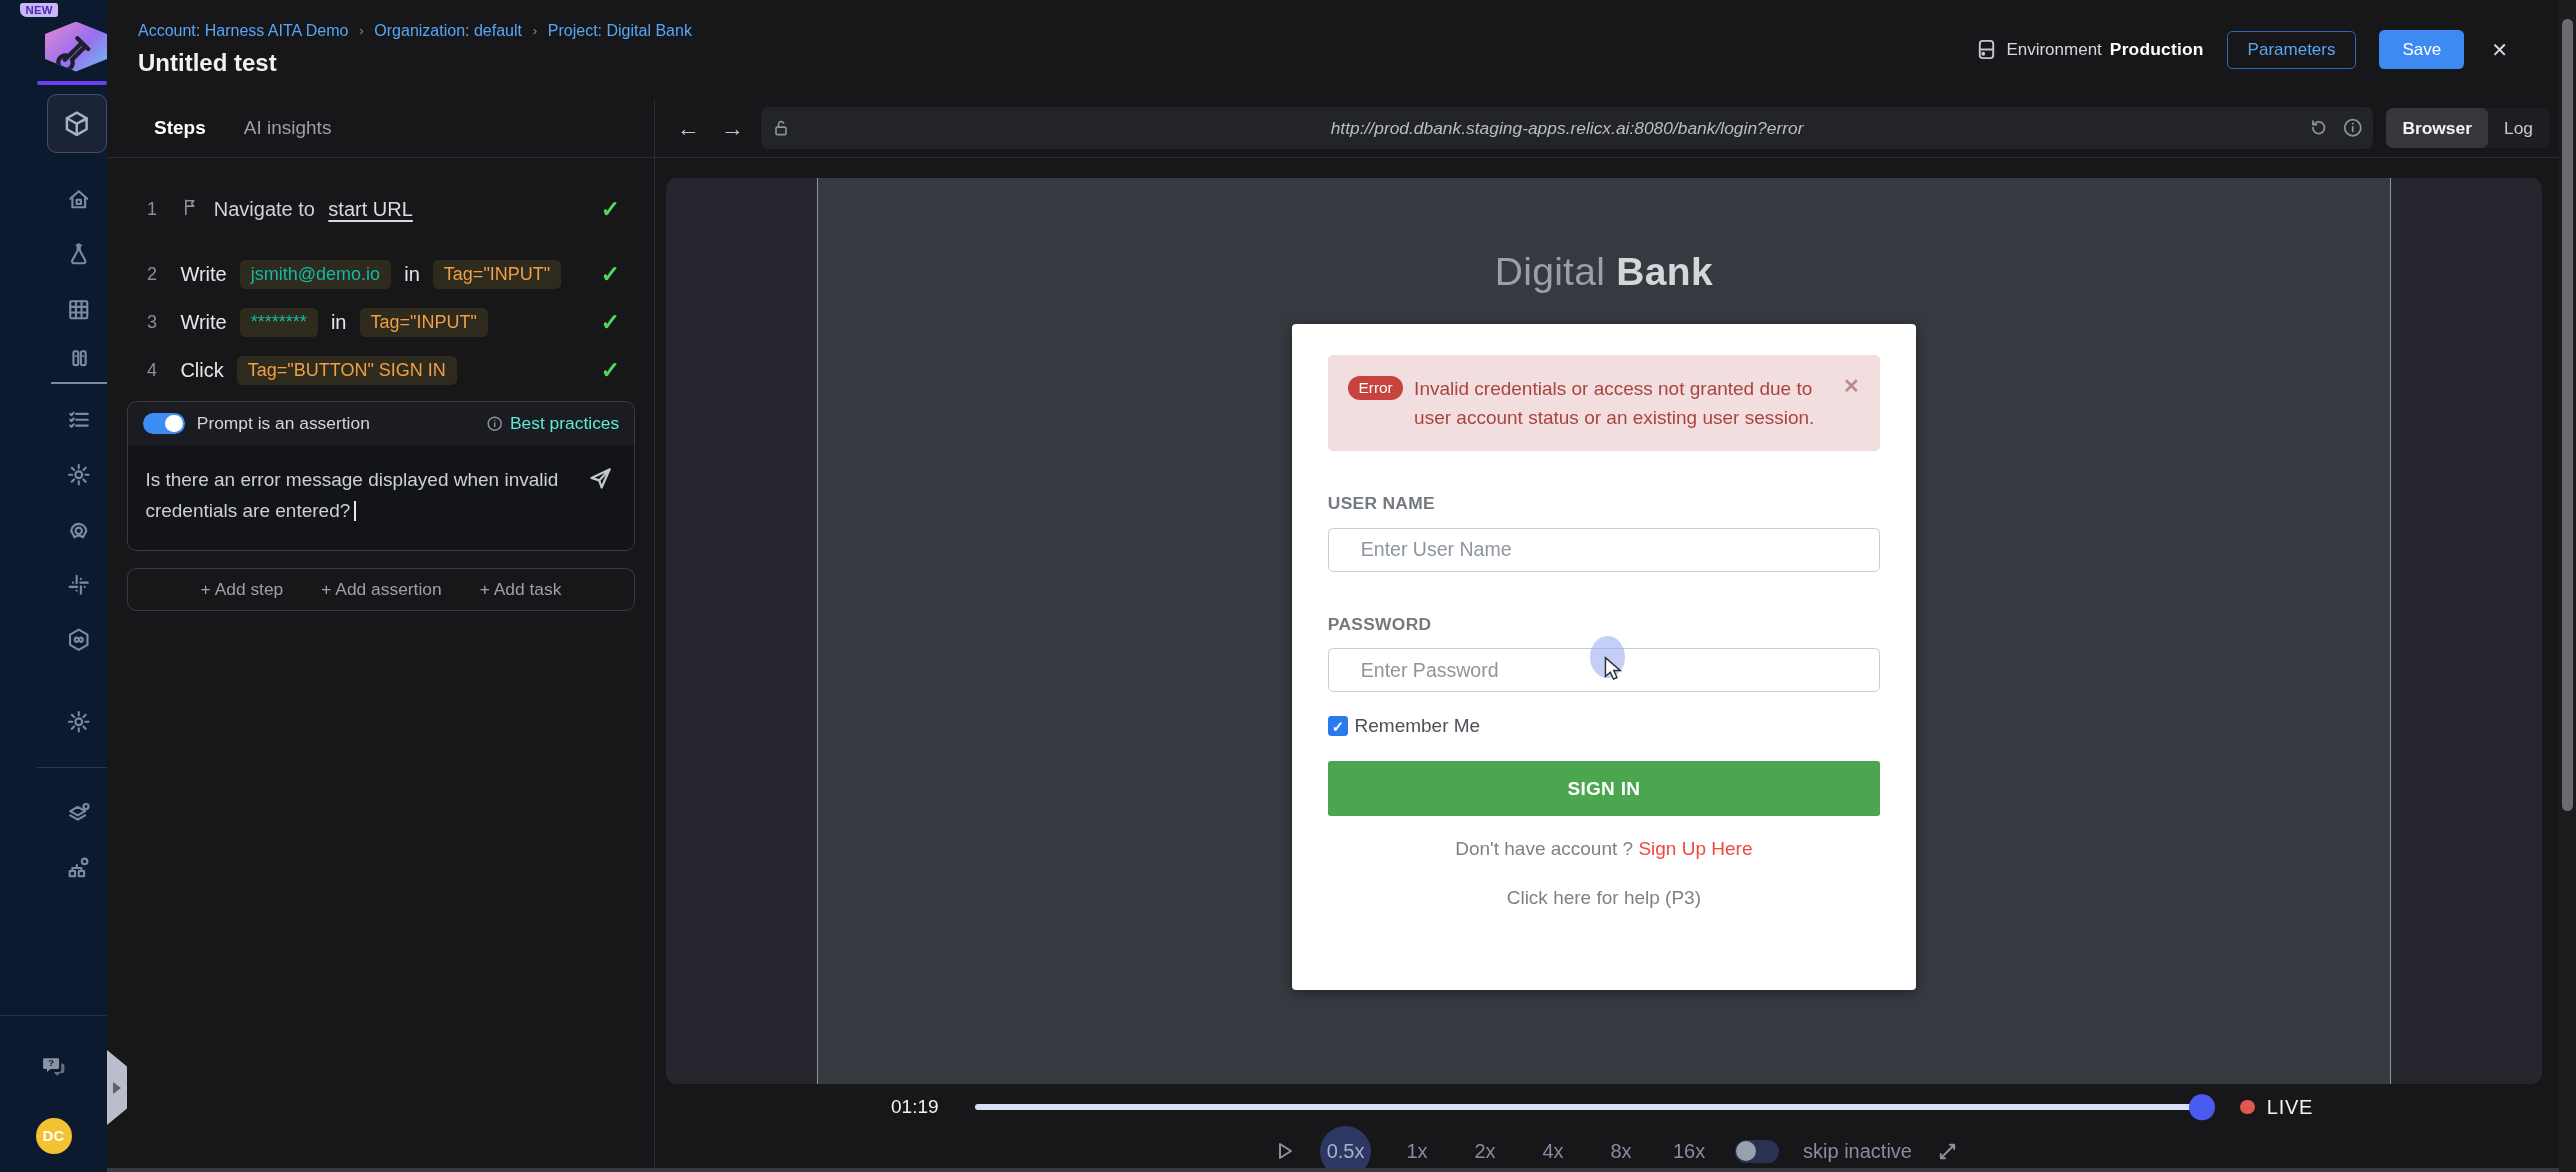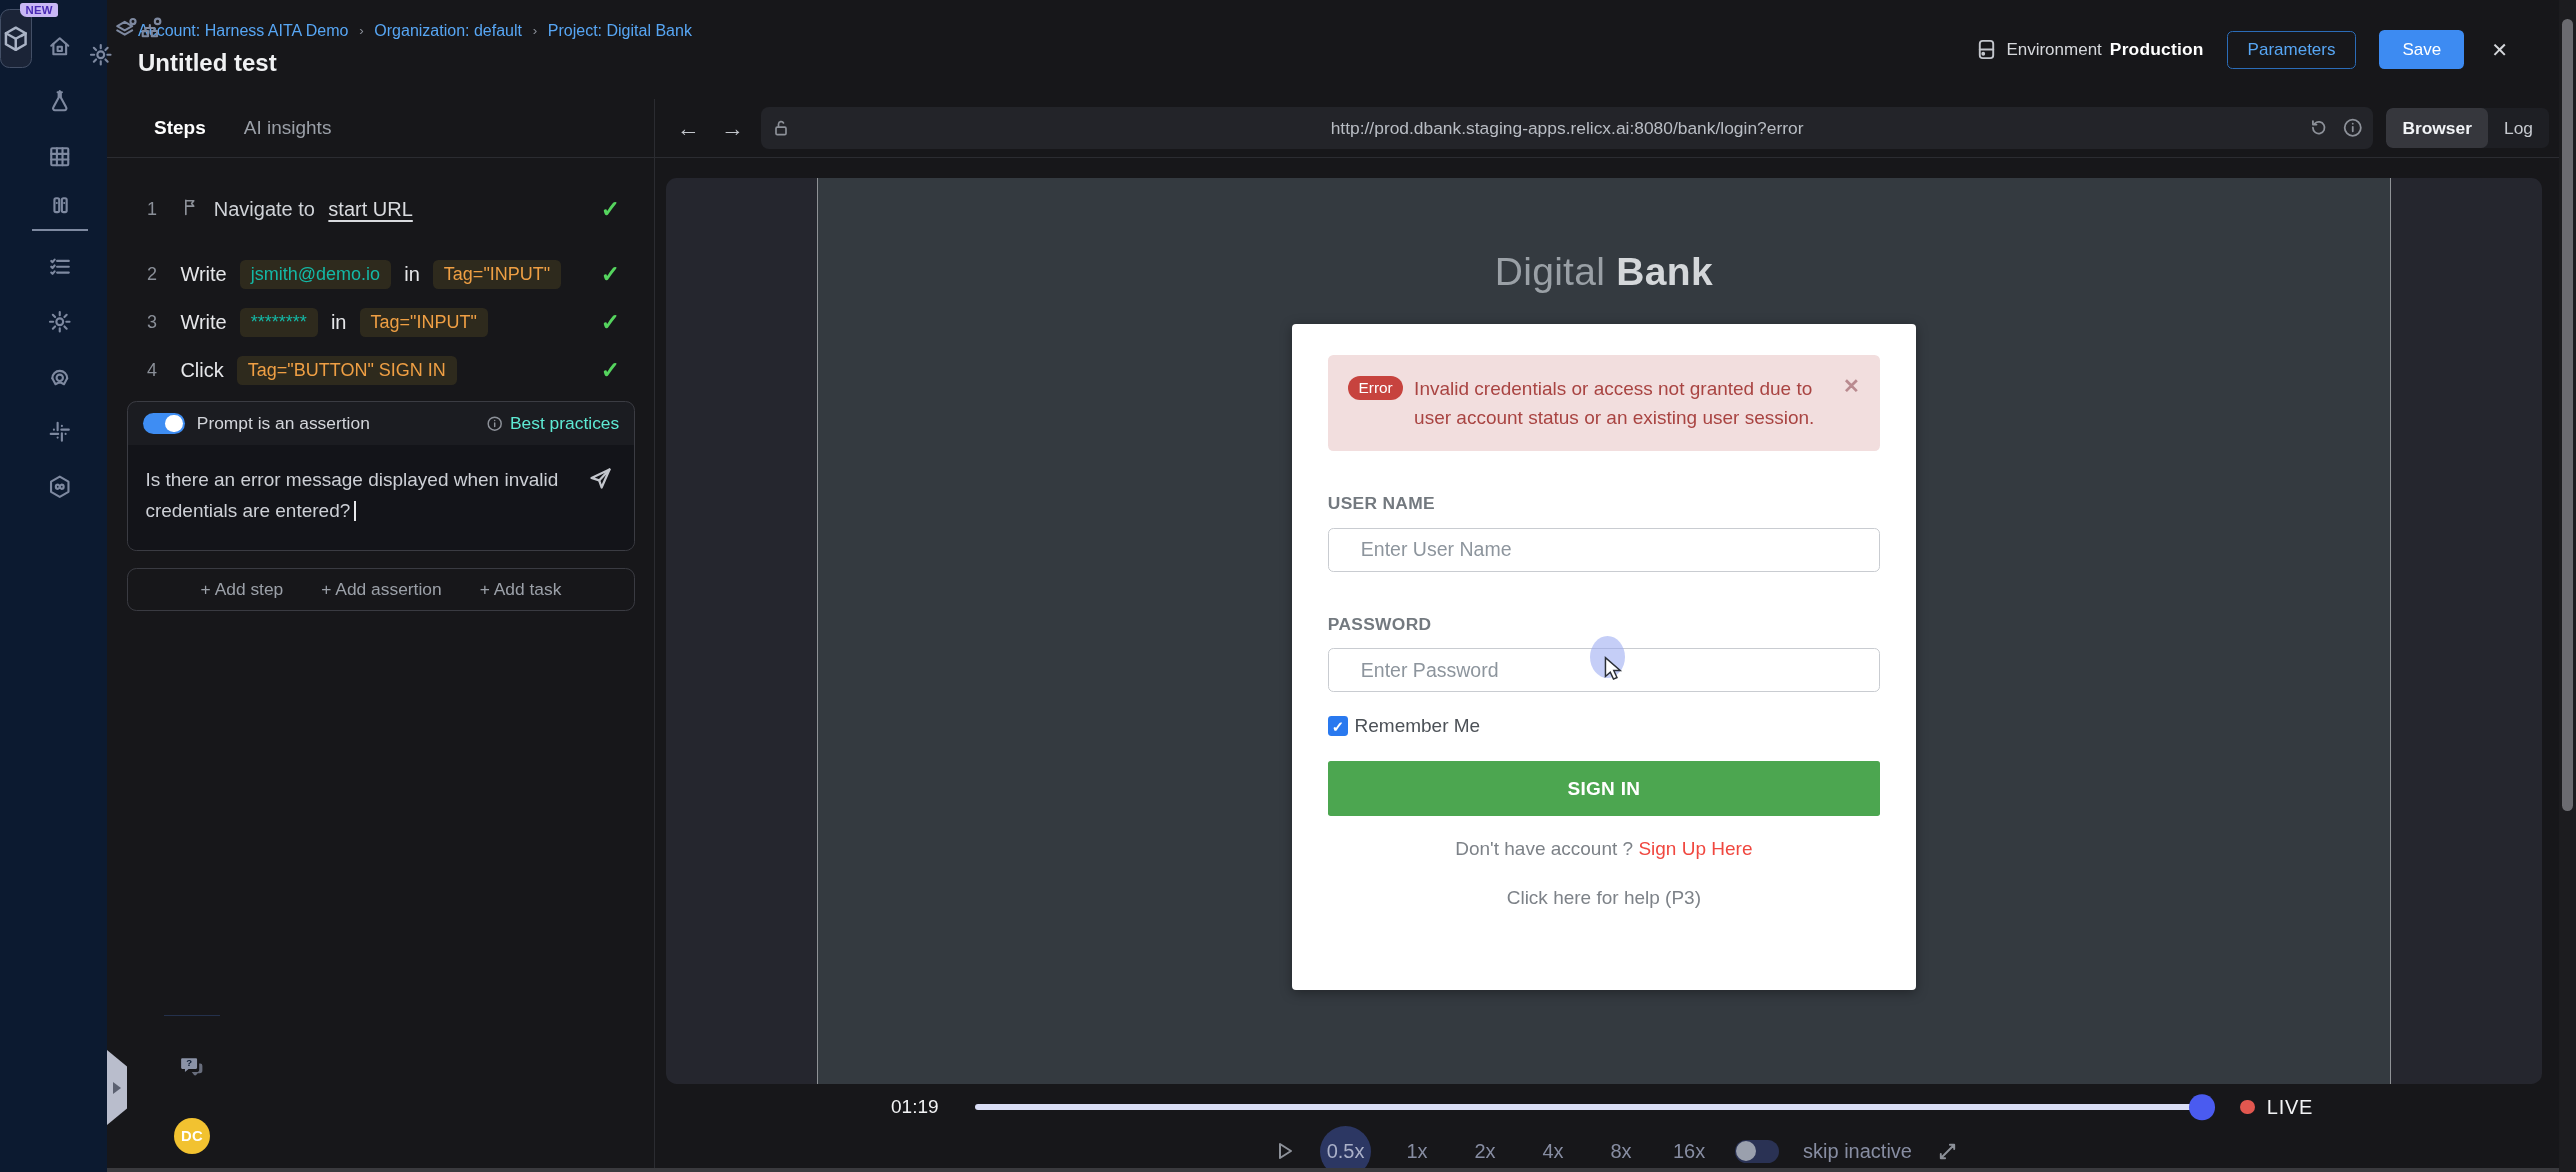--- a/index.html
+++ b/index.html
@@ -1,21 +1,21 @@
 <!DOCTYPE html>
 <html style="font-size:10.7px"><head>
 <meta charset="utf-8">
 <style>
   * { margin:0; padding:0; box-sizing:border-box; }
   html,body { background:#000; }
   .app { width:2576px; height:1173px; background:#17171a; display:flex;
          font-family:"Liberation Sans", sans-serif; position:relative; overflow:hidden; color:#e6e7ea; }
 
   
-  .sidebar { width:107px; background:#0c1a30; display:flex; flex-direction:row; align-items:flex-start; position:relative; flex-shrink:0; }
+  .sidebar { width:107px; background:#0c1a30; display:flex; flex-direction:column; align-items:flex-end; position:relative; flex-shrink:0; }
   .new-badge { position:absolute; top:2.7px; left:20px; background:#c9b8f5; color:#4a2bb5; font-weight:bold;
                font-size:11.4px; padding:1.3px 5.4px; border-radius:2.7px 2.7px 2.7px 6.7px; letter-spacing:0.3px; }
   .logo-hex { width:62px; height:50px; margin-top:21.5px; background:linear-gradient(135deg,#e08bd0 0%,#9a6ef0 55%,#6bc1f0 100%);
               clip-path:polygon(50% 0,100% 25%,100% 75%,50% 100%,0 75%,0 25%); position:relative; }
   .logo-hex svg { position:absolute; inset:9.4px; }
   .purple-rule { width:70px; height:4px; background:#6a41f2; border-radius:2px; margin-top:9.4px; }
   .nav-tile { width:60px; height:59px; margin-top:9.4px; border:1.3px solid #434f66; border-radius:9.4px;
               background:#1b2437; display:flex; align-items:center; justify-content:center; }
   .nav-icons { display:flex; flex-direction:column; align-items:center; margin-top:19px; }
   .nav-ic { width:56px; height:55px; display:flex; align-items:center; justify-content:center; }
@@ -73,21 +73,21 @@
   .prompt-text { font-size:19px; color:#cdd0d6; line-height:1.65; width:362px; display:inline; }
   .caret { display:inline-block; width:1.3px; height:20px; background:#e8e9ec; vertical-align:-4px; margin-left:4px; }
   .send-ic { position:absolute; right:20px; top:20px; }
   .add-row { margin:17.4px 19px 0 20px; border:1.3px solid #3a3b42; border-radius:9.4px; height:43px;
              display:flex; align-items:center; justify-content:center; gap:38px; font-size:17.4px; color:#9ba0a8; }
 
   
   .stage-panel { flex:1; display:flex; flex-direction:column; min-width:0; position:relative; }
   .browser-bar { height:59px; border-bottom:1.3px solid #2b2c31; display:flex; align-items:center; padding:0 27px 0 17.4px; gap:13.4px; }
   .nav-arrow { font-size:23px; color:#c3c6cc; padding:0 4px; }
-  .url-bar { flex:1; height:42px; background:#232429; border-radius:8px; display:flex; align-items:center; padding:0 10px; position:relative; }
+  .url-bar { flex:1; height:42px; background:#232429; border-radius:8px; display:flex; align-items:center; padding:0 10px; position:relative;font-style:italic; }
   .url-text { position:absolute; left:0; right:0; text-align:center; font-size:17.4px; color:#b9bdc4; }
   .url-actions { margin-left:auto; display:flex; gap:12px; z-index:1; }
   .seg { display:flex; background:#1e1f24; border-radius:6.7px; overflow:hidden; }
   .seg-btn { font-size:17.4px; padding:9.4px 16px; color:#c6c9cf; }
   .seg-btn.active { background:#36373d; color:#f2f4f7; font-weight:bold; border-radius:6.7px; }
 
   .stage-body { flex:1; position:relative; }
   .stage-frame { position:absolute; left:10.7px; right:34px; top:20px; bottom:89px; background:#25262e; border-radius:10.7px;
                  overflow:hidden; display:flex; justify-content:center; }
   .viewport { width:1574px; background:#343a40; border-left:0.7px solid rgba(255,255,255,.45); border-right:0.7px solid rgba(255,255,255,.45);

